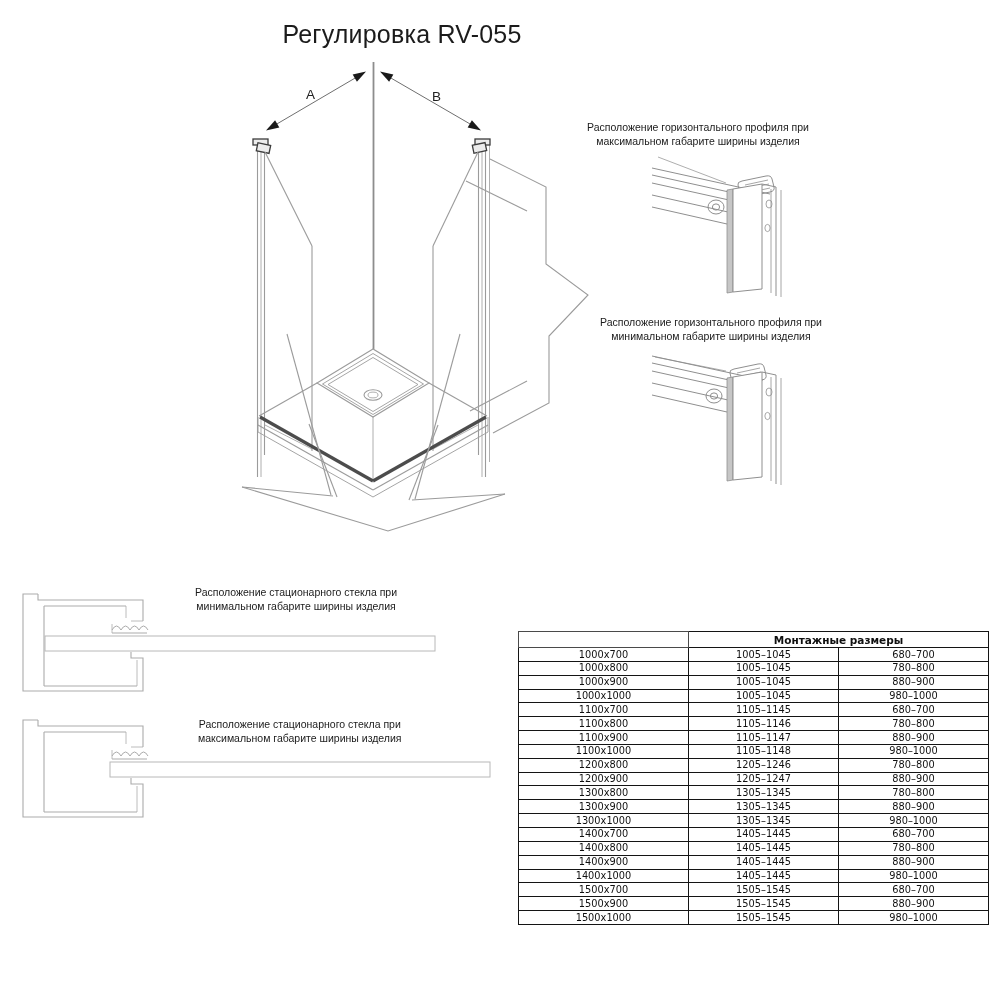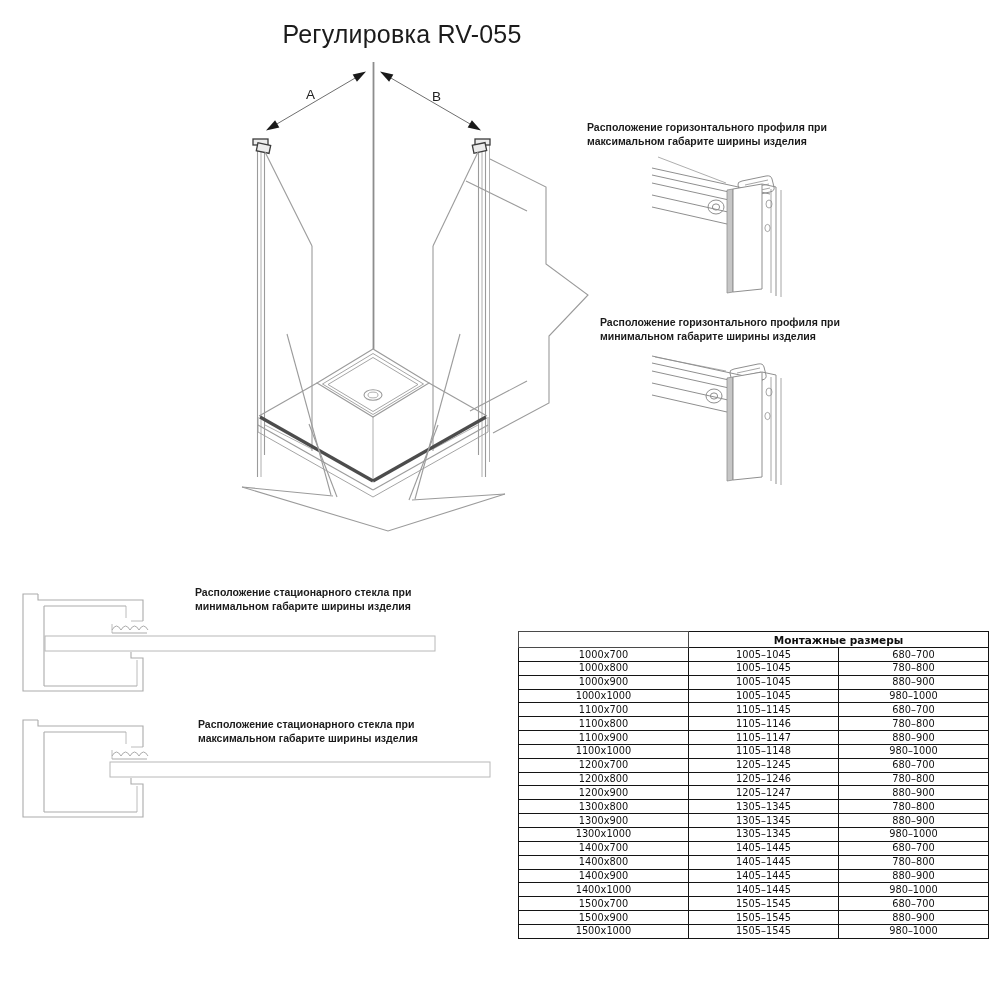--- a/index.html
+++ b/index.html
@@ -5,22 +5,22 @@
   html,body{margin:0;padding:0;}
   body{
     width:1000px;height:1000px;position:relative;background:#ffffff;
     font-family:"Liberation Sans",sans-serif;overflow:hidden;
   }
   .title{
     position:absolute;top:20px;left:0;width:804px;text-align:center;
     font-size:25px;color:#1b1b1b;letter-spacing:0.2px;
   }
   .callout{
-    position:absolute;font-weight:bold;font-size:10.5px;line-height:13.5px;
-    color:#1b1b1b;white-space:nowrap;
+    position:absolute;font-weight:normal;font-size:10.5px;line-height:13.5px;
+    color:#1b1b1b;white-space:nowrap;text-align:center;
   }
   .callout span{display:block;}
   svg.canvas{position:absolute;left:0;top:0;}
   .table-wrap{position:absolute;left:518px;top:631px;width:470px;}
   table.size{
     border-collapse:collapse;table-layout:fixed;width:470px;
     font-family:"DejaVu Sans",sans-serif;color:#101010;
   }
   table.size th,table.size td{
     border:1.5px solid #141414;text-align:center;vertical-align:middle;
@@ -283,25 +283,20 @@
           <td>1100x900</td>
           <td>1105–1147</td>
           <td>880–900</td>
         </tr>
         <tr>
           <td>1100x1000</td>
           <td>1105–1148</td>
           <td>980–1000</td>
         </tr>
         <tr>
-          <td>1200x700</td>
-          <td>1205–1245</td>
-          <td>680–700</td>
-        </tr>
-        <tr>
           <td>1200x800</td>
           <td>1205–1246</td>
           <td>780–800</td>
         </tr>
         <tr>
           <td>1200x900</td>
           <td>1205–1247</td>
           <td>880–900</td>
         </tr>
         <tr>

